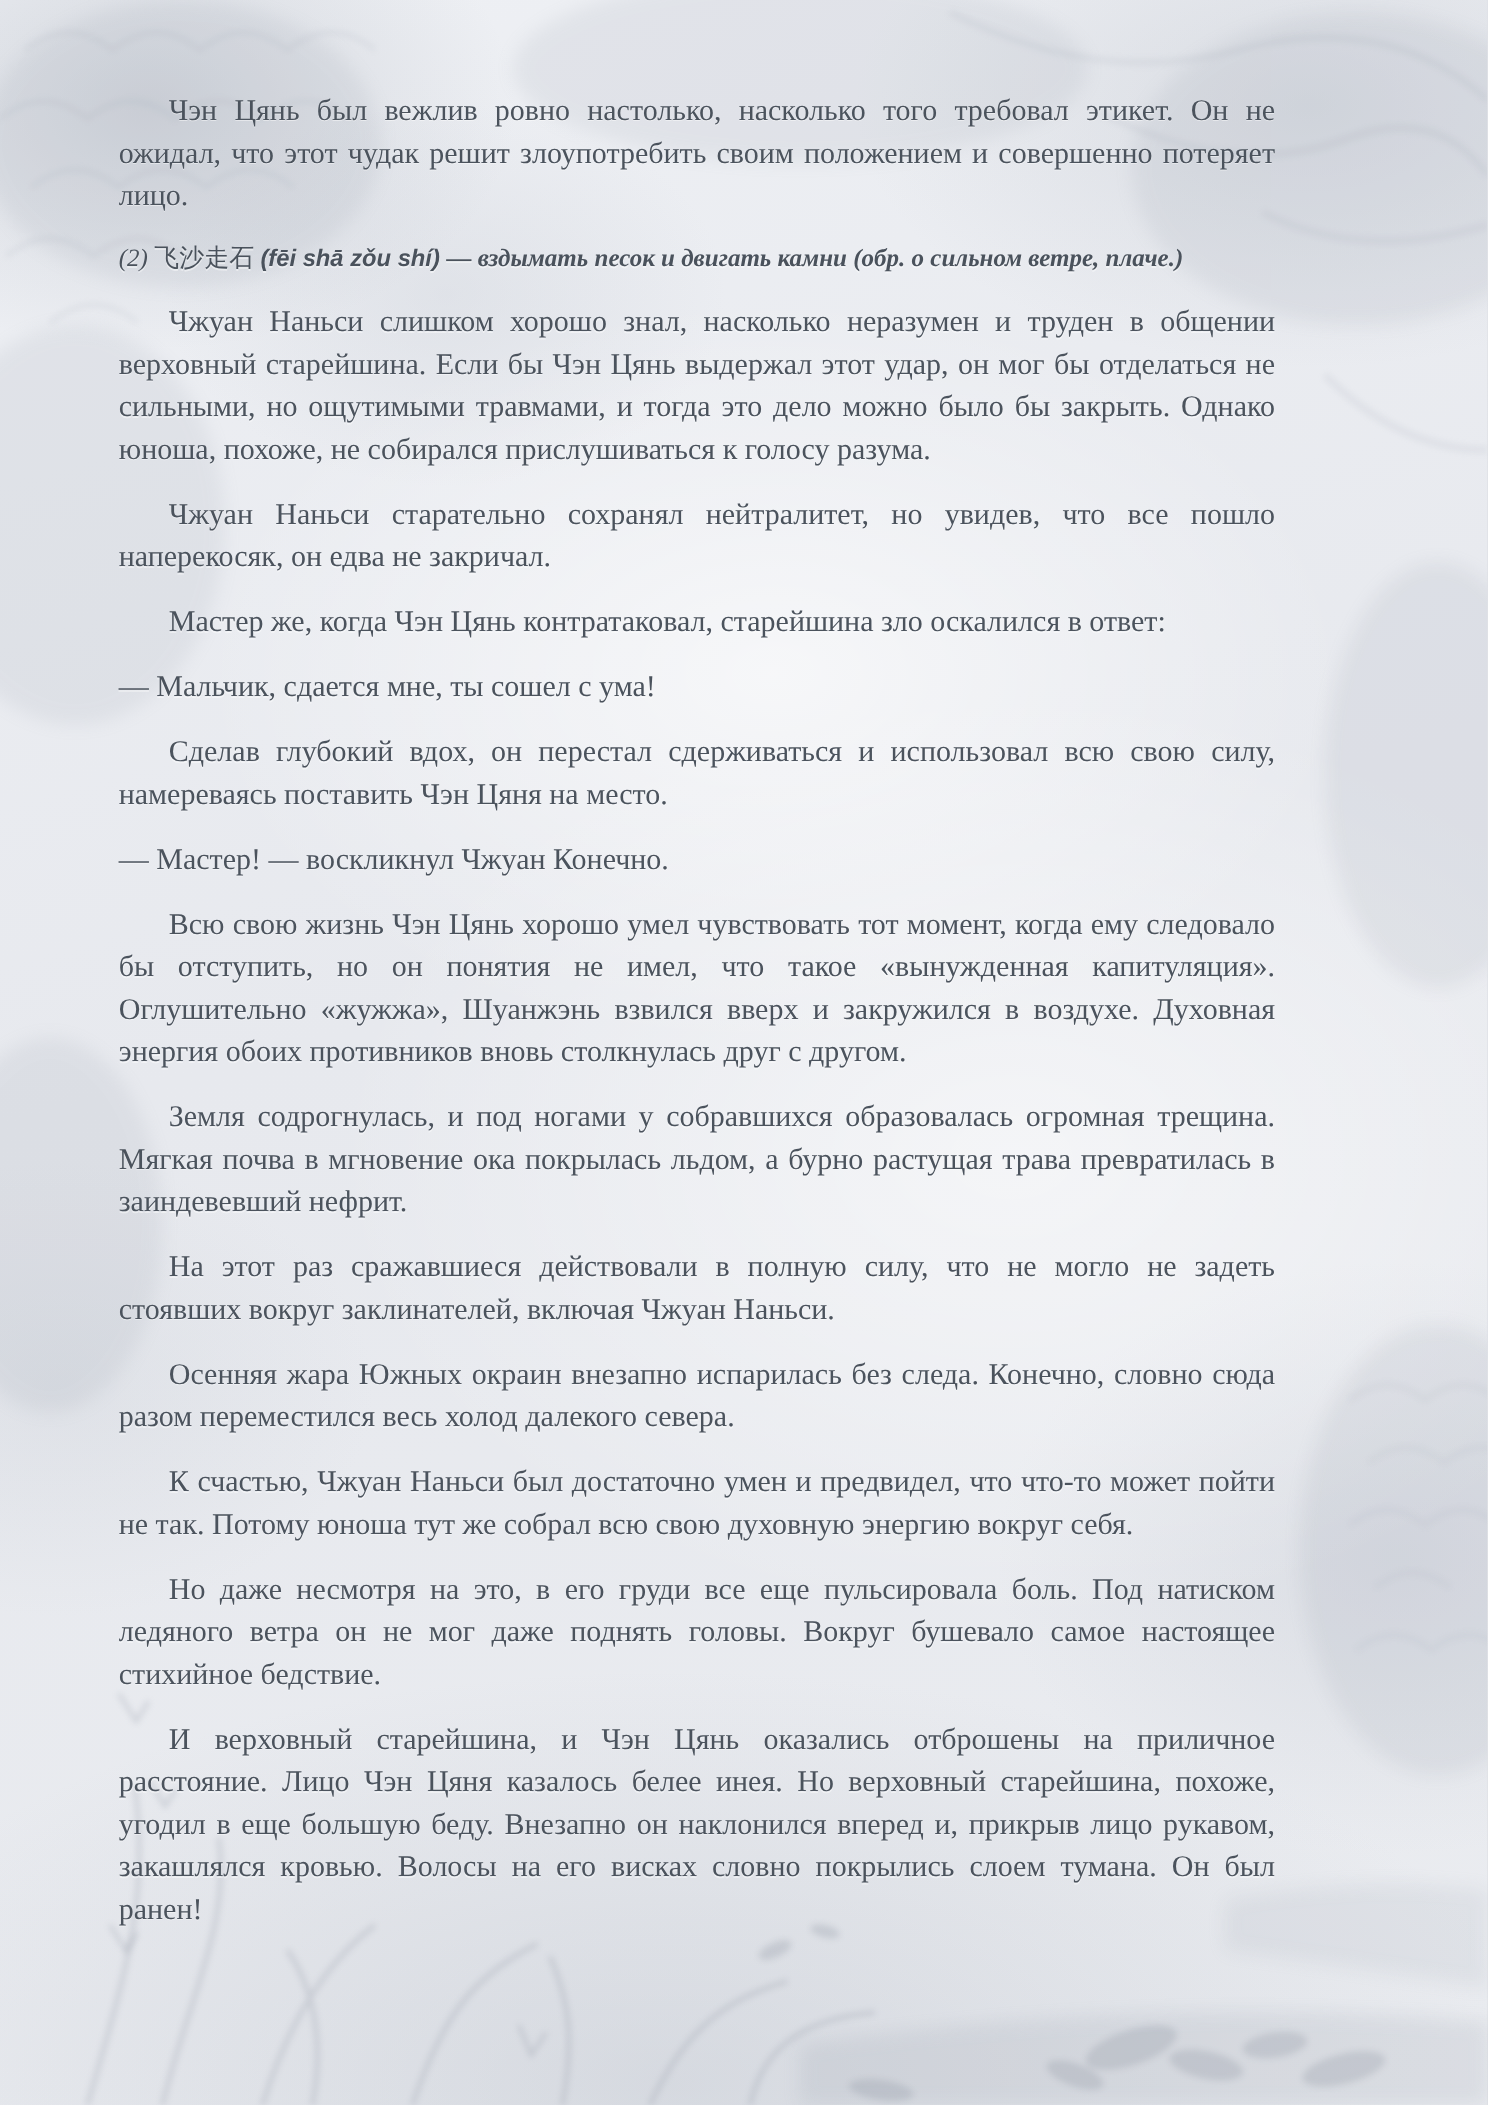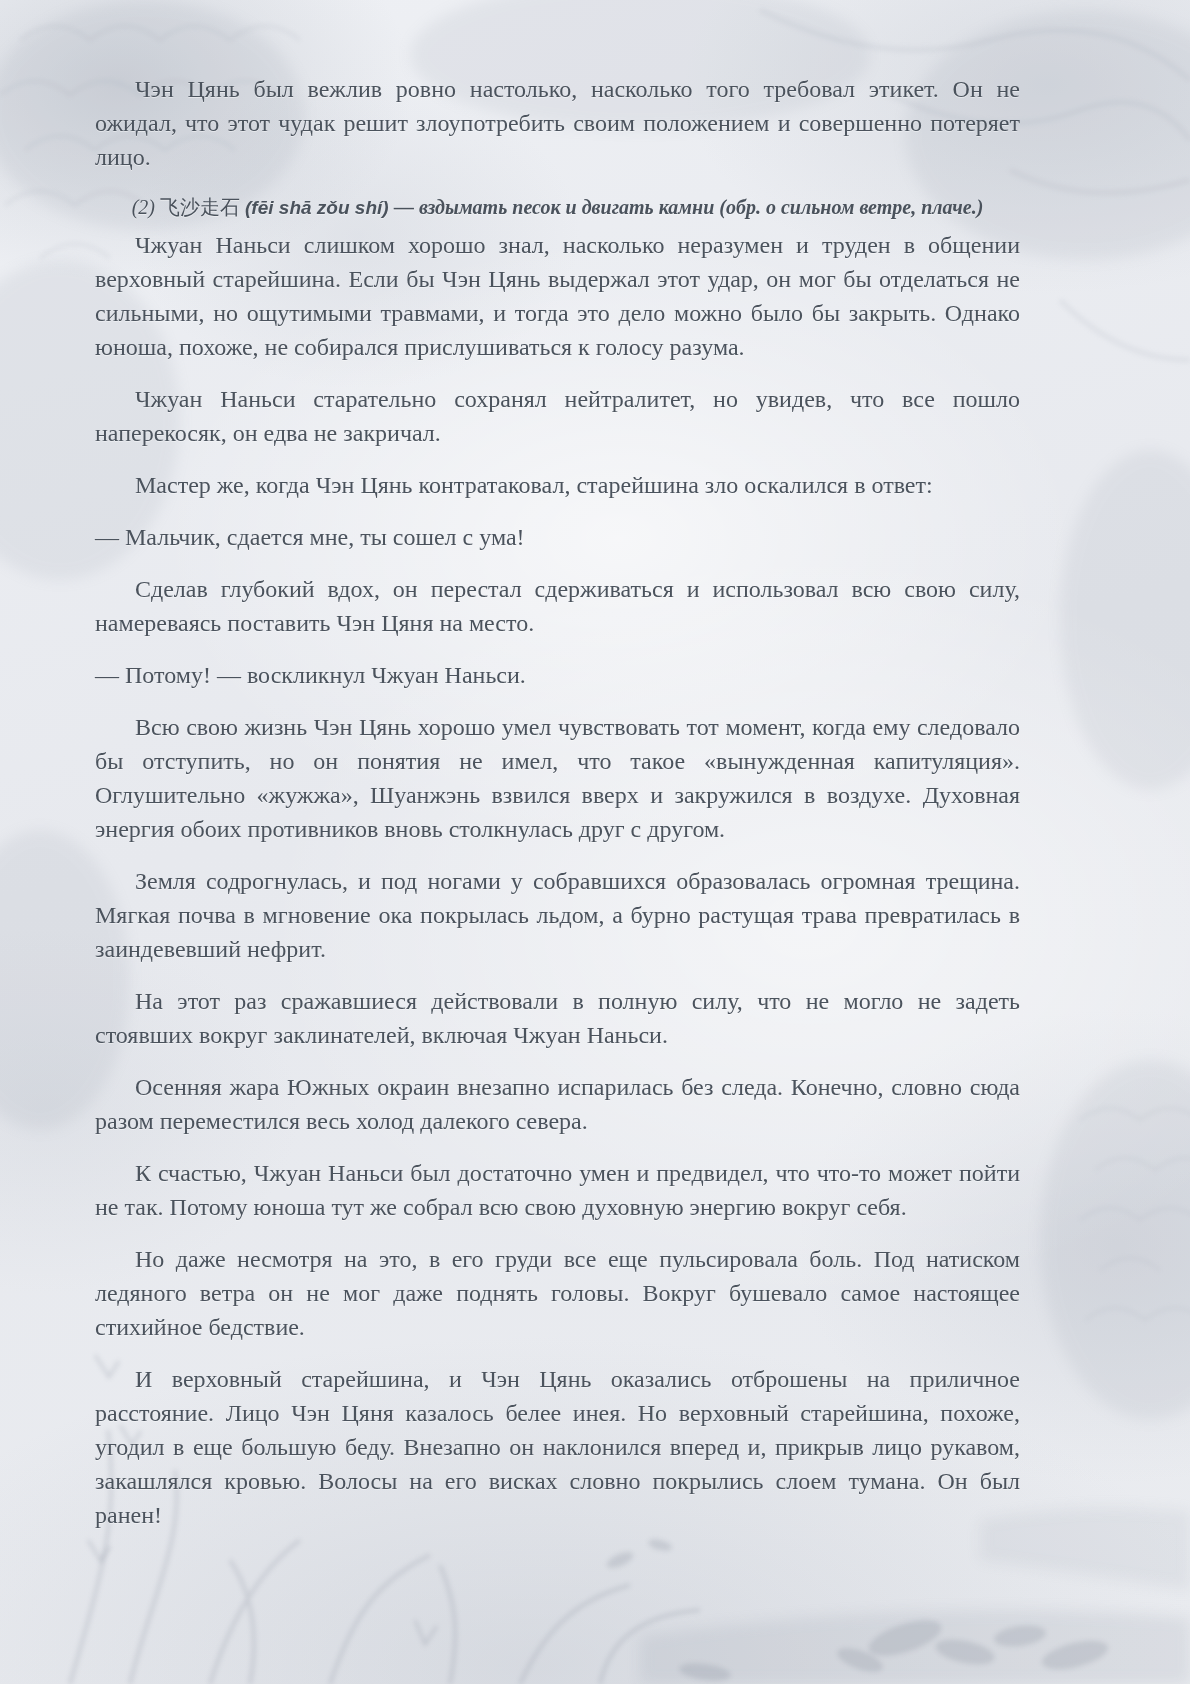--- a/index.html
+++ b/index.html
@@ -28,22 +28,22 @@
     color:#4b535d;
     text-shadow:0 1px 0 rgba(255,255,255,.45);
   }
   .para{
     margin:0 0 18px 0;
     text-align:justify;
     text-indent:40px;
   }
   .dialogue{margin:0 0 18px 0;text-align:justify;text-indent:0;}
   .footnote{
-    margin:0 0 5px 0;
-    text-align:center;
+    margin:0 0 18px 0;
+    text-align:left;
     font-size:20px;line-height:30px;
     font-style:italic;
     color:#4a525c;
   }
   .fn-hanzi{font-style:normal;font-family:"Liberation Serif",serif;}
   .fn-pinyin{font-weight:bold;font-family:"Liberation Sans","DejaVu Sans",sans-serif;font-size:19px;}
   .fn-dash,.fn-def{font-weight:bold;}
   .fn-gloss{font-weight:bold;}
   .lead-small{
     font-size:20px;font-weight:bold;letter-spacing:-0.2px;
@@ -143,21 +143,21 @@
     <p class="para">Чжуан Наньси слишком хорошо знал, насколько неразумен и труден в общении верховный старейшина. Если бы Чэн Цянь выдержал этот удар, он мог бы отделаться не сильными, но ощутимыми травмами, и тогда это дело можно было бы закрыть. Однако юноша, похоже, не собирался прислушиваться к голосу разума.</p>
 
     <p class="para">Чжуан Наньси старательно сохранял нейтралитет, но увидев, что все пошло наперекосяк, он едва не закричал.</p>
 
     <p class="para">Мастер же, когда Чэн Цянь контратаковал, старейшина зло оскалился в ответ:</p>
 
     <p class="dialogue">— Мальчик, сдается мне, ты сошел с ума!</p>
 
     <p class="para">Сделав глубокий вдох, он перестал сдерживаться и использовал всю свою силу, намереваясь поставить Чэн Цяня на место.</p>
 
-    <p class="dialogue">— Потому! — воскликнул Чжуан Наньси.</p>
+    <p class="dialogue">— Мастер! — воскликнул Чжуан Конечно.</p>
 
     <p class="para">Всю свою жизнь Чэн Цянь хорошо умел чувствовать тот момент, когда ему следовало бы отступить, но он понятия не имел, что такое «вынужденная капитуляция». Оглушительно «жужжа», Шуанжэнь взвился вверх и закружился в воздухе. Духовная энергия обоих противников вновь столкнулась друг с другом.</p>
 
     <p class="para">Земля содрогнулась, и под ногами у собравшихся образовалась огромная трещина. Мягкая почва в мгновение ока покрылась льдом, а бурно растущая трава превратилась в заиндевевший нефрит.</p>
 
     <p class="para">На этот раз сражавшиеся действовали в полную силу, что не могло не задеть стоявших вокруг заклинателей, включая Чжуан Наньси.</p>
 
     <p class="para">Осенняя жара Южных окраин внезапно испарилась без следа. Конечно, словно сюда разом переместился весь холод далекого севера.</p>
 
     <p class="para">К счастью, Чжуан Наньси был достаточно умен и предвидел, что что-то может пойти не так. Потому юноша тут же собрал всю свою духовную энергию вокруг себя.</p>

